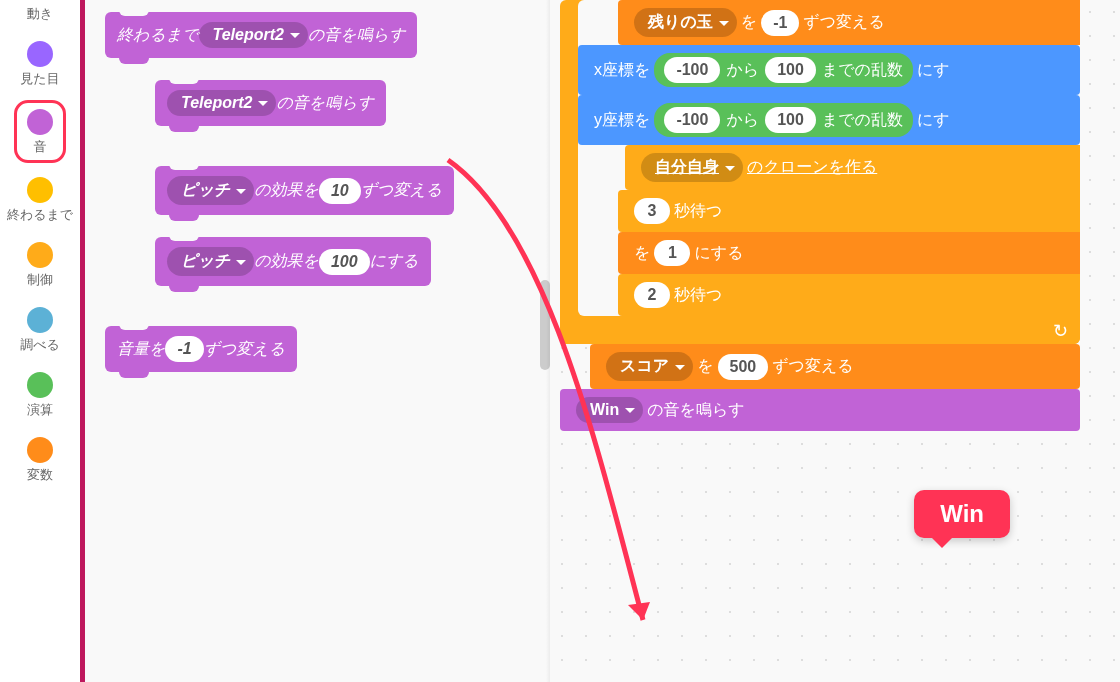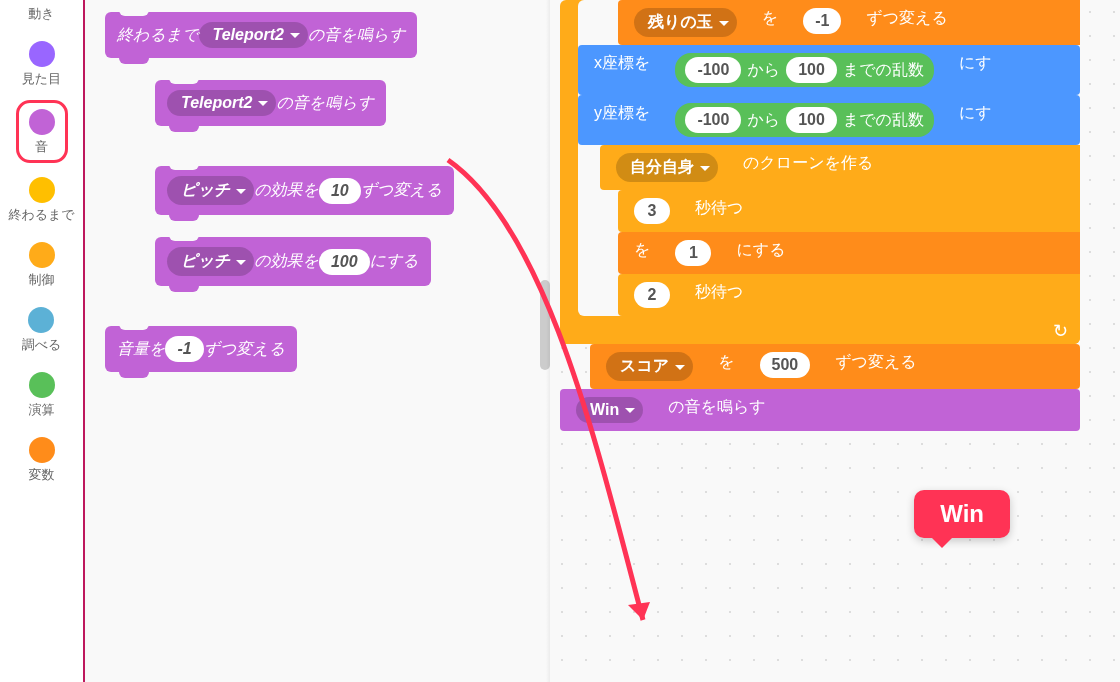--- a/index.html
+++ b/index.html
@@ -1,21 +1,21 @@
 <!DOCTYPE html>
 <html><head>
   <meta charset="utf-8">
   <style>
     * { margin: 0; padding: 0; box-sizing: border-box; font-family: "Hiragino Sans", "Helvetica Neue", Arial, sans-serif; }
     body { background: #f9f9f9; width: 1120px; height: 682px; overflow: hidden; position: relative; }
     
     .container { display: flex; height: 100%; }
     
     
-    .categories { width: 85px; background: #fff; border-right: 2px solid #be185d; padding-top: 5px; display: flex; flex-direction: column; align-items: center; gap: 18px; }
+    .categories { width: 85px; background: #fff; border-right: 5px solid #be185d; padding-top: 5px; display: flex; flex-direction: column; align-items: center; gap: 18px; }
     .cat-item { display: flex; flex-direction: column; align-items: center; gap: 3px; cursor: pointer; }
     .cat-dot { width: 26px; height: 26px; border-radius: 50%; }
     .cat-label { font-size: 13px; color: #666; }
     .cat-selected { border: 3px solid #ff3355; border-radius: 14px; padding: 6px 10px 4px; margin: -6px -10px -4px; }
     
     
     .palette { width: 465px; background: #f9f9f9; padding: 12px 20px; position: relative; overflow: hidden; }
     .palette::after { content:""; position:absolute; right:-2px; top:0; bottom:0; width:6px; background:linear-gradient(to left, rgba(0,0,0,0.08), transparent); }
     
     
@@ -46,21 +46,21 @@
     .operator-pill { background: #59c059; border-radius: 16px; padding: 4px 10px; display: inline-flex; align-items: center; gap: 6px; }
     
     .indent { margin-left: 50px; }
     
     
     .c-wrap { background: #ffab19; border-radius: 6px; padding: 0; margin-left: 0; position: relative; width: 520px; }
     .c-inner { margin-left: 18px; background: #f9f9f9; border-radius: 6px 0 0 6px; }
     .c-bottom { height: 28px; background: #ffab19; border-radius: 0 0 6px 6px; position:relative; }
     .c-bottom .loop-icon { position:absolute; right:12px; top:4px; color:#fff; font-size:18px; }
     
-    .stack-row { padding: 8px 16px 8px 16px; display:flex; align-items:flex-start; gap:25px; color:#fff; font-size:16px; font-weight:500; }
+    .stack-row { padding: 8px 16px 8px 16px; display:flex; align-items:center; gap:4px; color:#fff; font-size:16px; font-weight:500; }
     .stack-item { margin: 0; border-radius: 4px; }
     
     
     .ws-stack { position: absolute; left: 10px; top: 0; }
     .ws-stack .block, .ws-stack .stack-row { margin-bottom: 0; }
     
     
     .scrollbar-thumb { position: absolute; right: 0px; top: 280px; width: 10px; height: 90px; background: #ccc; border-radius: 5px; }
     
     
@@ -167,21 +167,21 @@
           <div class="stack-row motion-block stack-item">
             <span>y座標を</span>
             <span class="operator-pill">
               <span class="oval-input">-100</span>
               <span>から</span>
               <span class="oval-input">100</span>
               <span>までの乱数</span>
             </span>
             <span>にす</span>
           </div>
-          <div class="stack-row control-block stack-item" style="margin-left:22px;border-radius:4px 0 0 4px;">
+          <div class="stack-row control-block stack-item" style="margin-left:47px;border-radius:4px 0 0 4px;text-decoration:underline;">
             <span class="dropdown">自分自身</span>
             <span>のクローンを作る</span>
           </div>
           <div class="stack-row control-block stack-item" style="margin-left:40px;border-radius:4px 0 0 4px;">
             <span class="oval-input">3</span>
             <span>秒待つ</span>
           </div>
           <div class="stack-row var-block stack-item" style="margin-left:40px;border-radius:4px 0 0 4px;">
             <span>を</span>
             <span class="oval-input">1</span>

